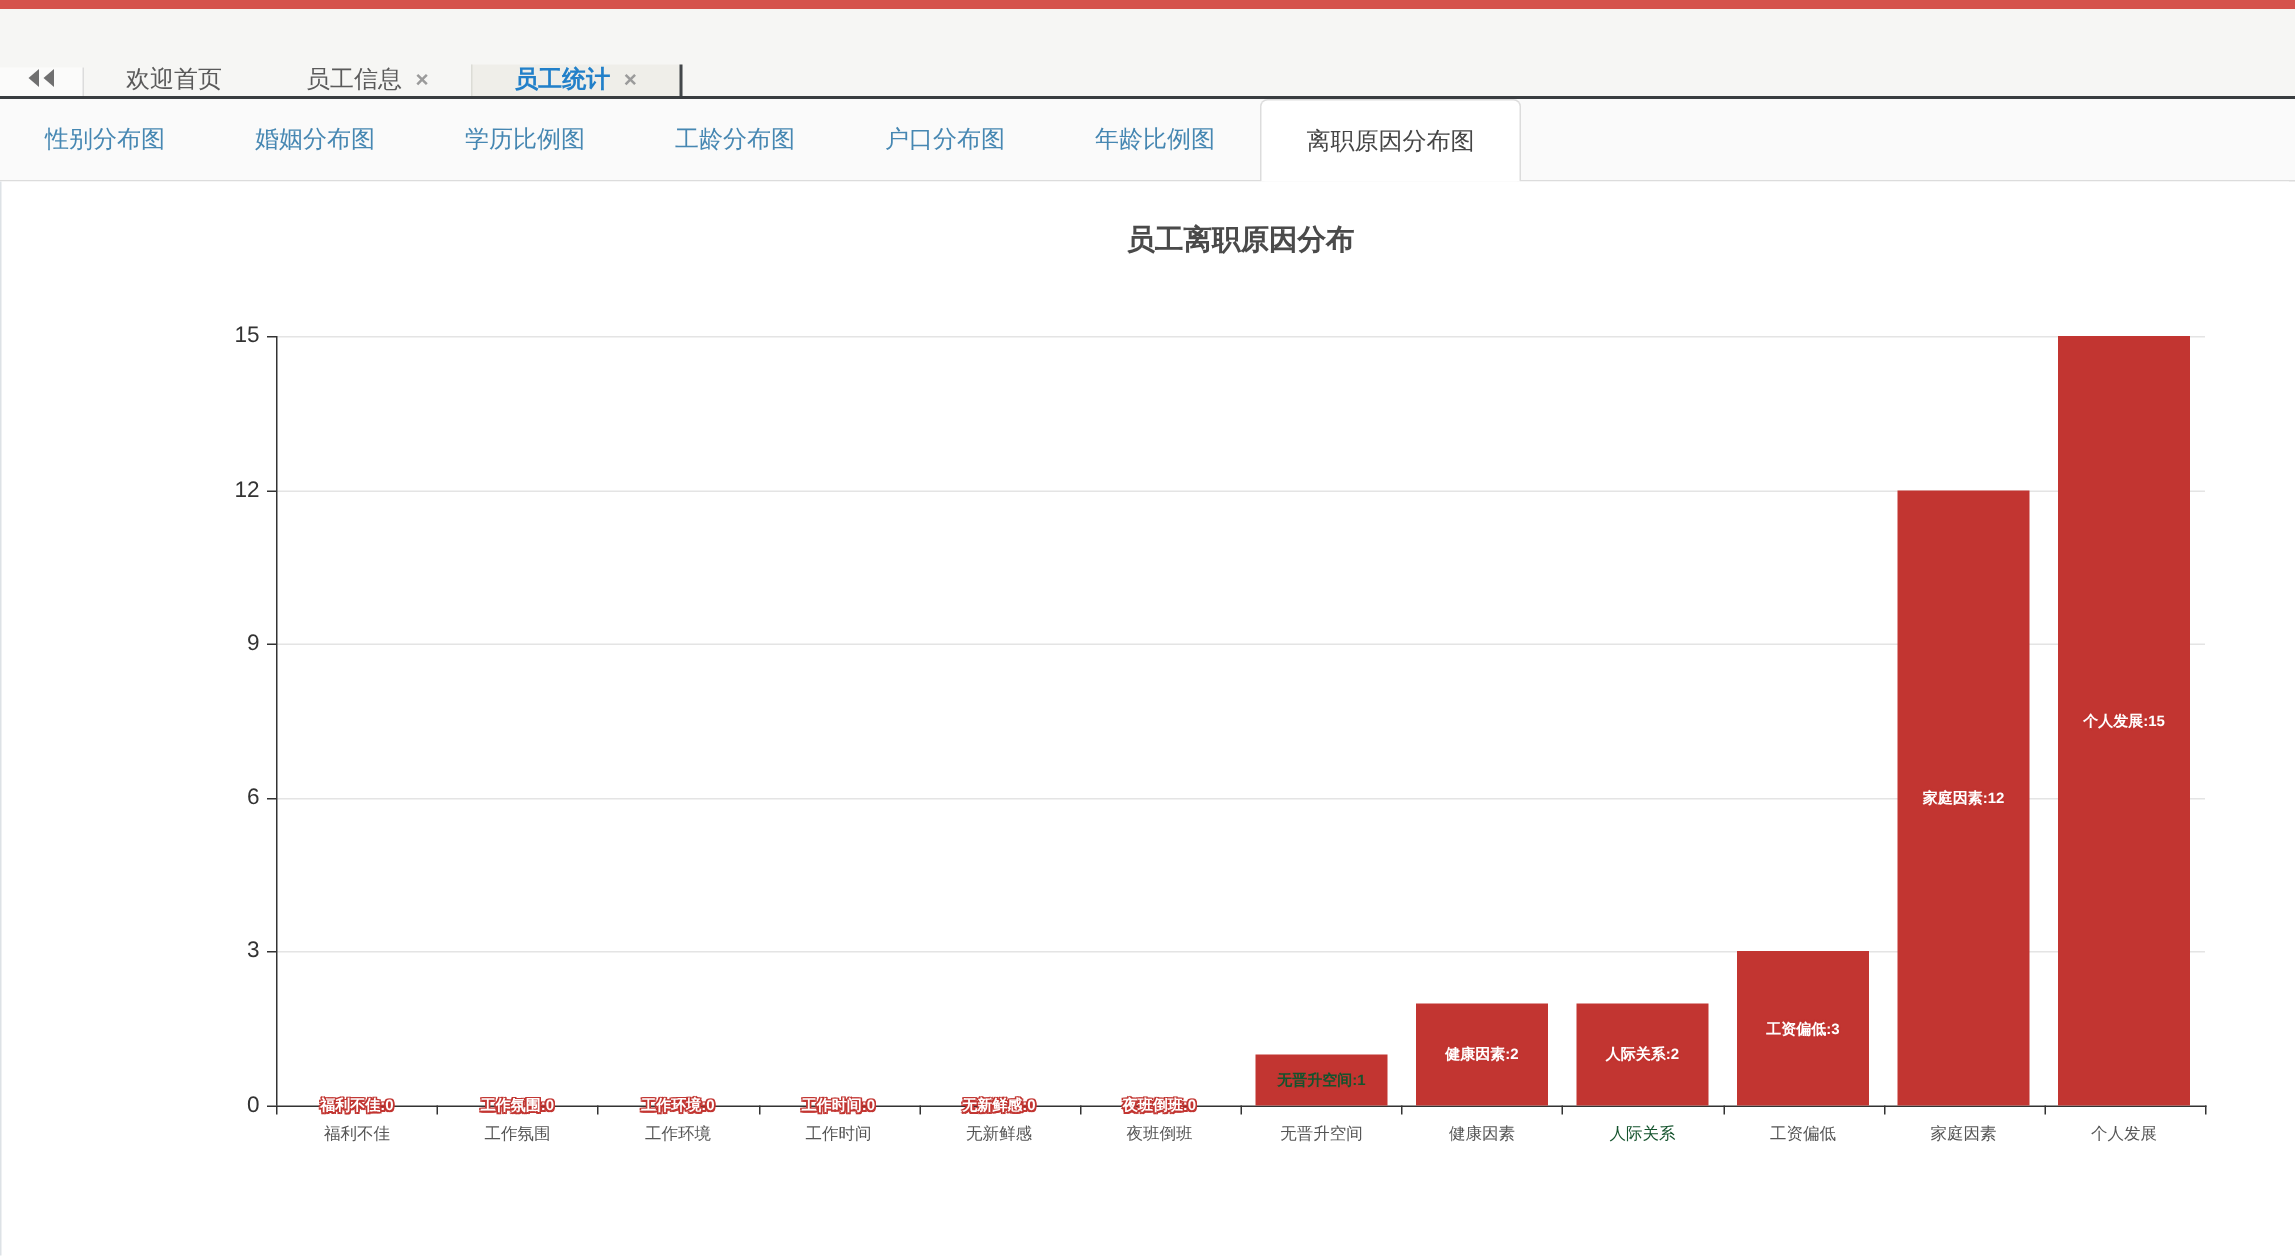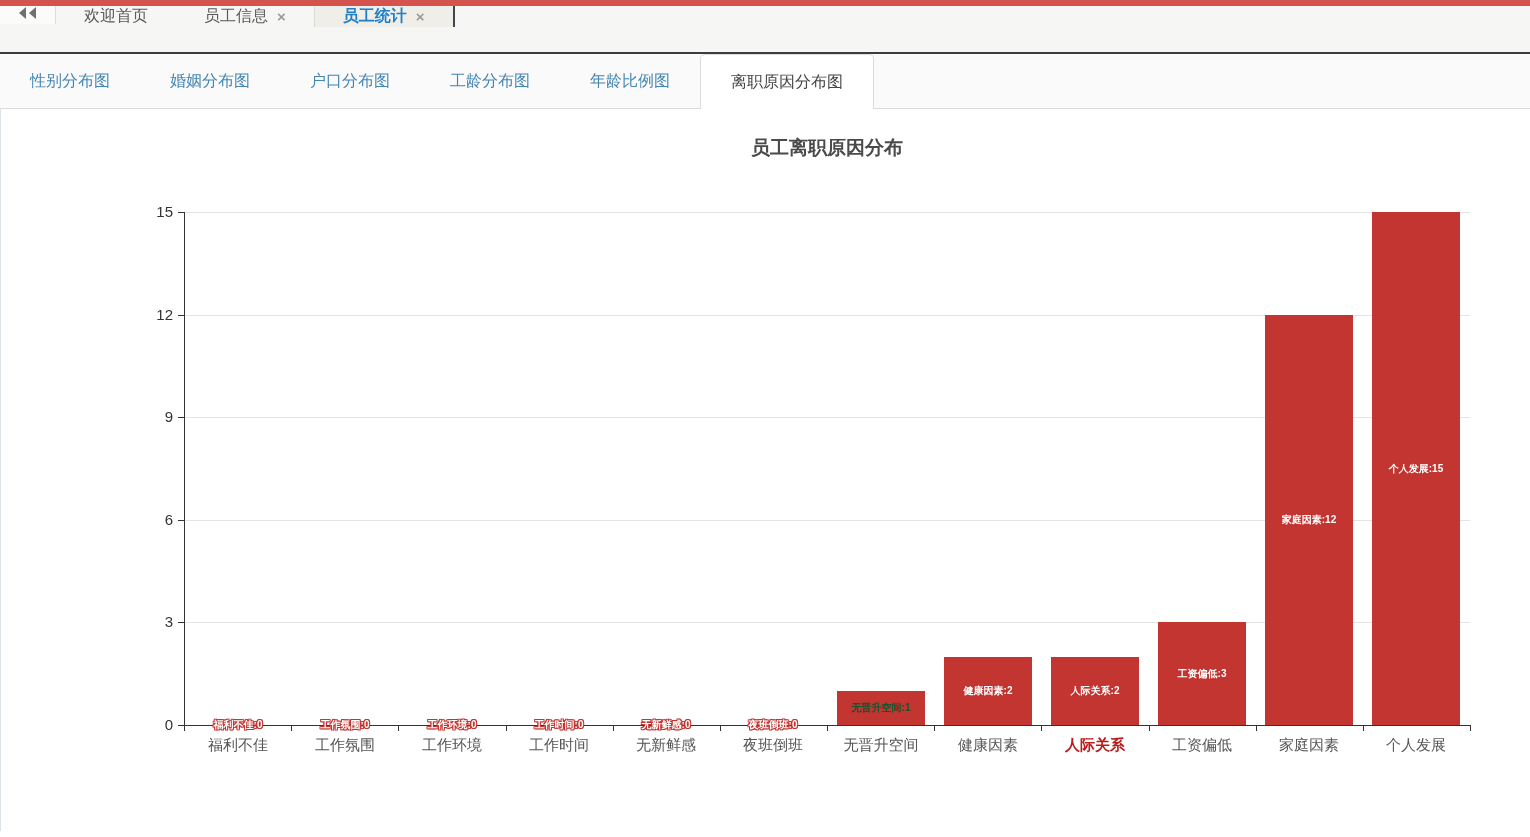--- a/index.html
+++ b/index.html
@@ -3,22 +3,22 @@
 <meta charset="utf-8">
 <style>
   * { margin:0; padding:0; box-sizing:border-box; }
   html,body { width:1530px; height:837px; overflow:hidden; background:#fff;
     font-family:"Liberation Sans","DejaVu Sans",sans-serif; }
 
   
   .red-strip { height:6px; width:100%; background:#d5534d; }
 
   
-  .primary-bar { height:48px; background:#f6f6f4; border-bottom:2px solid #393d40;
-    display:flex; align-items:flex-start; }
+  .primary-bar { height:60px; background:#f6f6f4; border-bottom:2px solid #393d40;
+    display:flex; align-items:flex-end; }
   .collapse-btn { width:56px; display:flex; align-items:center; justify-content:center;
     background:#fbfbfa; border-right:1px solid #dcdcdc; cursor:pointer; }
   .ptab { display:flex; align-items:center; gap:9px; padding:0 28px; font-size:16px;
     color:#5a5a5a; cursor:pointer; white-space:nowrap; }
   .ptab .x { color:#9b9b9b; font-weight:bold; font-size:15px; cursor:pointer; }
   .ptab.active { background:#efeee9; border-left:1px solid #dcdcd6;
     border-right:2px solid #43474a; color:#2280c9; font-weight:bold; }
 
   
   .chart-tabs { height:55px; background:#fafafa; border-bottom:1px solid #dcdcdc;
@@ -35,21 +35,21 @@
   .chart-title { position:absolute; left:183px; width:1286px; top:26px;
     text-align:center; font-size:19px; font-weight:bold; color:#4a4a4a; }
   .gridline { position:absolute; height:1px; background:#e4e4e4; }
   .axis-y { position:absolute; width:1px; background:#333; }
   .axis-x { position:absolute; height:1px; background:#333; }
   .tick { position:absolute; background:#333; }
   .ylab { position:absolute; font-size:15px; color:#333; text-align:right; }
   .bar { position:absolute; }
   .bar-label { position:absolute; transform:translate(-50%,-50%); font-size:10px;
     font-weight:bold; color:#fff; white-space:nowrap; }
-  .catlab { position:absolute; transform:translateX(-50%); font-size:15px;
+  .catlab { position:absolute; transform:translateX(-50%); font-size:11px;
     color:#555; white-space:nowrap; }
 </style>
 </head>
 <body>
 
 <div class="red-strip"></div>
 
 <div class="primary-bar">
   <div class="collapse-btn">
     <span>
@@ -70,22 +70,23 @@
       <div class="ptab active">
         <span>员工统计</span>
         <span class="x">×</span>
       </div>
     </div>
 </div>
 
 <div class="chart-tabs" id="chart-tabs-container">
     <div class="ctab">性别分布图</div>
     <div class="ctab">婚姻分布图</div>
+    <div class="ctab">学历比例图</div>
+    <div class="ctab">工龄分布图</div>
     <div class="ctab">户口分布图</div>
-    <div class="ctab">工龄分布图</div>
     <div class="ctab">年龄比例图</div>
     <div class="ctab active">离职原因分布图</div>
   </div>
 
 <div class="chart-section">
   <div class="chart-title">员工离职原因分布</div>
   <div id="chart-canvas">
       <div class="tick" style="left: 177px; top: 616px; width: 6px; height: 1px;"></div>
       <div class="ylab" style="left: 138px; top: 607px; width: 34px;">0</div>
       <div class="gridline" style="left: 183px; top: 513px; width: 1286px;"></div>
@@ -131,21 +132,21 @@
       <div class="bar-label" style="left: 772px; top: 616px; color: rgb(255, 255, 255); text-shadow: rgb(194, 53, 49) 1px 0px 0px, rgb(194, 53, 49) -1px 0px 0px, rgb(194, 53, 49) 0px 1px 0px, rgb(194, 53, 49) 0px -1px 0px, rgb(194, 53, 49) 1px 1px 0px, rgb(194, 53, 49) -1px -1px 0px, rgb(194, 53, 49) 1px -1px 0px, rgb(194, 53, 49) -1px 1px 0px;">夜班倒班:0</div>
       <div class="catlab" style="left: 772px; top: 627px; color: rgb(85, 85, 85);">夜班倒班</div>
       <div class="bar" style="left: 836px; top: 582px; width: 88px; height: 34px; background: rgb(194, 53, 49);"></div>
       <div class="bar-label" style="left: 880px; top: 599px; color: #14532d; text-shadow: rgb(194, 53, 49) 1px 0px 0px, rgb(194, 53, 49) -1px 0px 0px, rgb(194, 53, 49) 0px 1px 0px, rgb(194, 53, 49) 0px -1px 0px, rgb(194, 53, 49) 1px 1px 0px, rgb(194, 53, 49) -1px -1px 0px, rgb(194, 53, 49) 1px -1px 0px, rgb(194, 53, 49) -1px 1px 0px;">无晋升空间:1</div>
       <div class="catlab" style="left: 880px; top: 627px; color: rgb(85, 85, 85);">无晋升空间</div>
       <div class="bar" style="left: 943px; top: 548px; width: 88px; height: 68px; background: rgb(194, 53, 49);"></div>
       <div class="bar-label" style="left: 987px; top: 582px; color: rgb(255, 255, 255); text-shadow: rgb(194, 53, 49) 1px 0px 0px, rgb(194, 53, 49) -1px 0px 0px, rgb(194, 53, 49) 0px 1px 0px, rgb(194, 53, 49) 0px -1px 0px, rgb(194, 53, 49) 1px 1px 0px, rgb(194, 53, 49) -1px -1px 0px, rgb(194, 53, 49) 1px -1px 0px, rgb(194, 53, 49) -1px 1px 0px;">健康因素:2</div>
       <div class="catlab" style="left: 987px; top: 627px; color: rgb(85, 85, 85);">健康因素</div>
       <div class="bar" style="left: 1050px; top: 548px; width: 88px; height: 68px; background: rgb(194, 53, 49);"></div>
       <div class="bar-label" style="left: 1094px; top: 582px; color: rgb(255, 255, 255); text-shadow: rgb(194, 53, 49) 1px 0px 0px, rgb(194, 53, 49) -1px 0px 0px, rgb(194, 53, 49) 0px 1px 0px, rgb(194, 53, 49) 0px -1px 0px, rgb(194, 53, 49) 1px 1px 0px, rgb(194, 53, 49) -1px -1px 0px, rgb(194, 53, 49) 1px -1px 0px, rgb(194, 53, 49) -1px 1px 0px;">人际关系:2</div>
-      <div class="catlab" style="left: 1094px; top: 627px; color: #b91c1c; font-weight: bold;">人际关系</div>
+      <div class="catlab" style="left: 1094px; top: 627px; color: #14532d;">人际关系</div>
       <div class="bar" style="left: 1157px; top: 513px; width: 88px; height: 103px; background: rgb(194, 53, 49);"></div>
       <div class="bar-label" style="left: 1201px; top: 565px; color: rgb(255, 255, 255); text-shadow: rgb(194, 53, 49) 1px 0px 0px, rgb(194, 53, 49) -1px 0px 0px, rgb(194, 53, 49) 0px 1px 0px, rgb(194, 53, 49) 0px -1px 0px, rgb(194, 53, 49) 1px 1px 0px, rgb(194, 53, 49) -1px -1px 0px, rgb(194, 53, 49) 1px -1px 0px, rgb(194, 53, 49) -1px 1px 0px;">工资偏低:3</div>
       <div class="catlab" style="left: 1201px; top: 627px; color: rgb(85, 85, 85);">工资偏低</div>
       <div class="bar" style="left: 1264px; top: 206px; width: 88px; height: 410px; background: rgb(194, 53, 49);"></div>
       <div class="bar-label" style="left: 1308px; top: 411px; color: rgb(255, 255, 255); text-shadow: rgb(194, 53, 49) 1px 0px 0px, rgb(194, 53, 49) -1px 0px 0px, rgb(194, 53, 49) 0px 1px 0px, rgb(194, 53, 49) 0px -1px 0px, rgb(194, 53, 49) 1px 1px 0px, rgb(194, 53, 49) -1px -1px 0px, rgb(194, 53, 49) 1px -1px 0px, rgb(194, 53, 49) -1px 1px 0px; text-align: center;">家庭因素:12</div>
       <div class="catlab" style="left: 1308px; top: 627px; color: rgb(85, 85, 85);">家庭因素</div>
       <div class="bar" style="left: 1371px; top: 103px; width: 88px; height: 513px; background: rgb(194, 53, 49);"></div>
       <div class="bar-label" style="left: 1415px; top: 360px; color: rgb(255, 255, 255); text-shadow: rgb(194, 53, 49) 1px 0px 0px, rgb(194, 53, 49) -1px 0px 0px, rgb(194, 53, 49) 0px 1px 0px, rgb(194, 53, 49) 0px -1px 0px, rgb(194, 53, 49) 1px 1px 0px, rgb(194, 53, 49) -1px -1px 0px, rgb(194, 53, 49) 1px -1px 0px, rgb(194, 53, 49) -1px 1px 0px;">个人发展:15</div>
       <div class="catlab" style="left: 1415px; top: 627px; color: rgb(85, 85, 85);">个人发展</div>
     </div>

